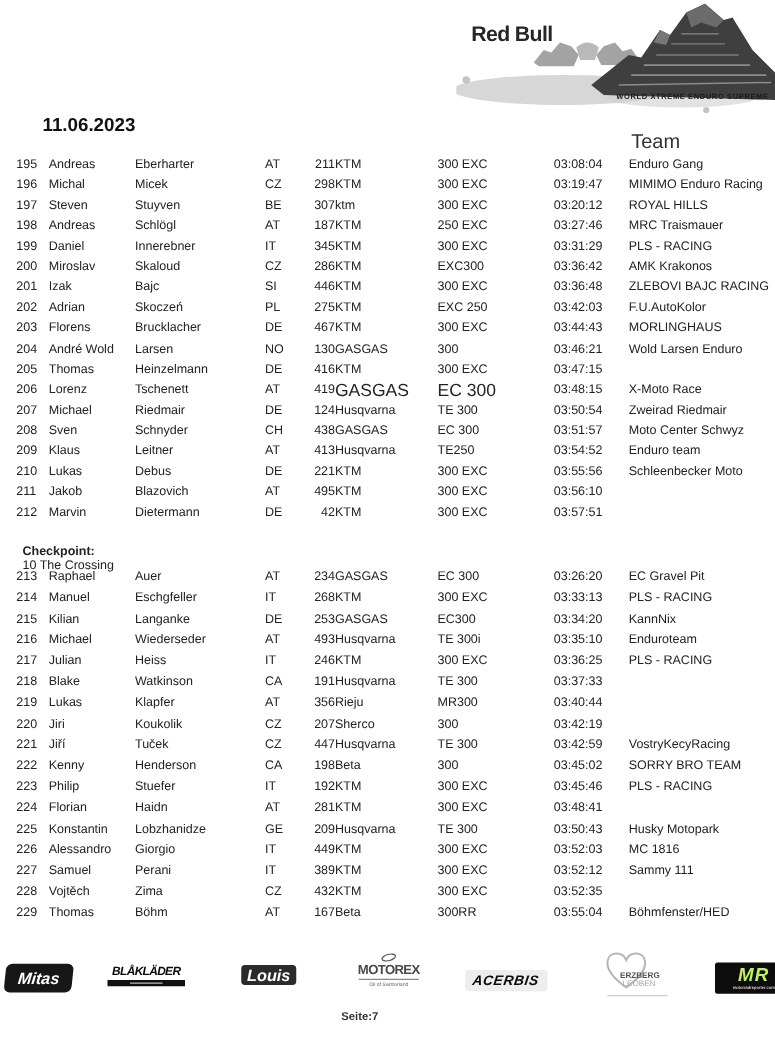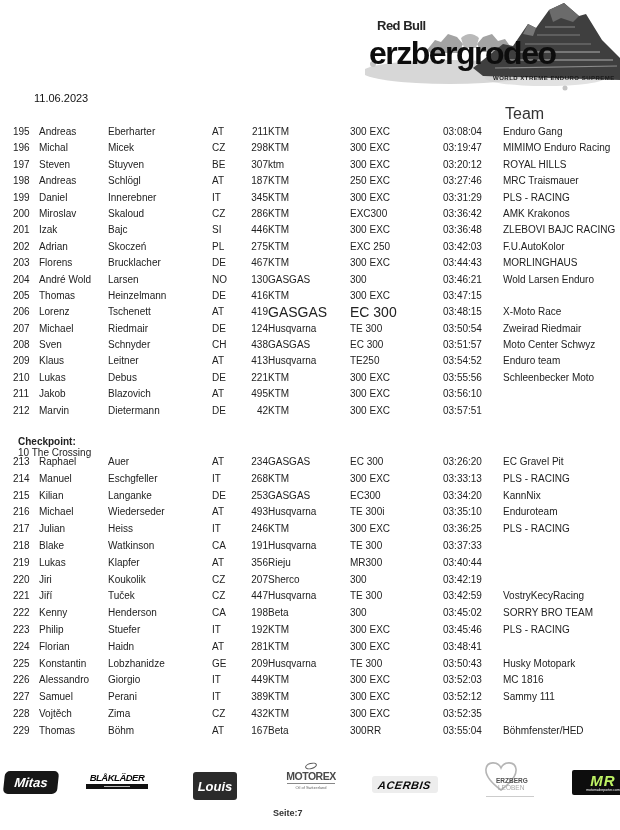--- a/index.html
+++ b/index.html
@@ -3,27 +3,27 @@
 <meta charset="utf-8">
 <style>
   * { margin:0; padding:0; box-sizing:border-box; }
   html,body { background:#fff; }
   body { font-family:"Liberation Sans", sans-serif; color:#222; }
   .page { position:relative; width:620px; height:830px; background:#fff; overflow:hidden; }
 
   
   .logo-wrap { position:absolute; left:365px; top:2px; width:255px; height:95px; }
   .logo-svg { position:absolute; left:0; top:0; }
-  .logo-redbull { position:absolute; left:12px; top:16px; font-size:13px; font-weight:bold;
+  .logo-redbull { position:absolute; left:12px; top:16px; font-size:17px; font-weight:bold;
                   color:#262626; letter-spacing:-0.5px; }
   .logo-title { position:absolute; left:4px; top:33px; font-size:32px; font-weight:bold;
                 color:#0d0d0d; letter-spacing:-1.5px; }
   .logo-sub { position:absolute; left:128px; top:73px; font-size:6px; font-weight:bold;
               color:#1a1a1a; letter-spacing:0.5px; white-space:nowrap; }
-  .date { position:absolute; left:34px; top:92px; font-size:11px; font-weight:normal; color:#111; }
+  .date { position:absolute; left:34px; top:92px; font-size:15px; font-weight:bold; color:#111; }
   .team-header { position:absolute; left:505px; top:105px; font-size:16px; color:#333; }
 
   
   .section { position:absolute; left:13px; right:0; }
   .section1 { top:124px; }
   .section2 { top:454px; }
   .row { display:grid; grid-template-columns:26px 69px 104px 31px 25px 82px 93px 60px 1fr;
          font-size:10px; white-space:nowrap; }
   .section1 .row { height:16.4px; line-height:16.4px; }
   .section2 .row { height:16.8px; line-height:16.8px; }
@@ -38,21 +38,21 @@
   .box { display:flex; align-items:center; justify-content:center; }
   .mitas { left:4px; top:771px; width:54px; height:23px; background:#171717; border-radius:5px;
            transform:skewX(-6deg); }
   .mitas span { color:#fff; font-weight:bold; font-style:italic; font-size:13px; }
   .blaklader { left:86px; top:772px; width:62px; text-align:center; }
   .blaklader .bname { font-size:9.5px; font-weight:bold; font-style:italic; color:#0a0a0a;
                       letter-spacing:-0.5px; }
   .blaklader .bar { margin-top:1px; height:5px; background:#111; position:relative; }
   .blaklader .bar:after { content:""; position:absolute; left:18px; right:18px; top:2px;
                           height:1px; background:#bbb; }
-  .louis { left:193px; top:772px; width:44px; height:28px; background:#2b2b2b; border-radius:3px;justify-content:center; }
+  .louis { left:193px; top:772px; width:44px; height:16px; background:#2b2b2b; border-radius:3px;justify-content:center; }
   .louis span { color:#fff; font-weight:bold; font-style:italic; font-size:13px; }
   .motorex { left:281px; top:763px; width:60px; text-align:center; }
   .motorex .oval { width:12px; height:6px; border:1.5px solid #555; border-radius:50%;
                    margin:0 auto 1px auto; transform:rotate(-15deg); }
   .motorex .mname { font-size:10.5px; font-weight:bold; color:#4a4a4a; letter-spacing:-0.5px; }
   .motorex .msub { font-size:4px; color:#666; border-top:1px solid #888; margin:1px 6px 0 6px;
                    padding-top:1px; }
   .acerbis { left:372px; top:776px; width:66px; height:17px; background:#ededed; border-radius:3px; }
   .acerbis span { color:#0a0a0a; font-weight:bold; font-style:italic; font-size:11px;
                   letter-spacing:0.5px; transform:skewX(-8deg); }
@@ -89,21 +89,20 @@
       <path d="M184,8 L199,1 L214,14 L208,20 L196,16 L188,20 Z" fill="#6b6b6b"></path>
       <path d="M163,22 L171,26 L168,34 L158,32 Z" fill="#777"></path>
       <line x1="150" y1="50" x2="235" y2="50" stroke="#8b8b8b" stroke-width="1.4"></line>
       <line x1="140" y1="58" x2="248" y2="58" stroke="#8b8b8b" stroke-width="1.4"></line>
       <line x1="130" y1="66" x2="252" y2="64" stroke="#8b8b8b" stroke-width="1.2"></line>
       <line x1="160" y1="42" x2="226" y2="42" stroke="#7e7e7e" stroke-width="1.2"></line>
       <line x1="172" y1="33" x2="215" y2="33" stroke="#7e7e7e" stroke-width="1"></line>
       <line x1="180" y1="25" x2="210" y2="25" stroke="#8a8a8a" stroke-width="1"></line>
     </svg>
     <div class="logo-redbull">Red Bull</div>
-    <div class="logo-title">erzbergrodeo</div>
     <div class="logo-sub">WORLD XTREME ENDURO SUPREME</div>
   </div>
 
   <div class="date">11.06.2023</div>
   <div class="team-header">Team</div>
 
   <div class="section section1">
       <div class="row">
         <span class="c num">195</span>
         <span class="c first">Andreas</span>

